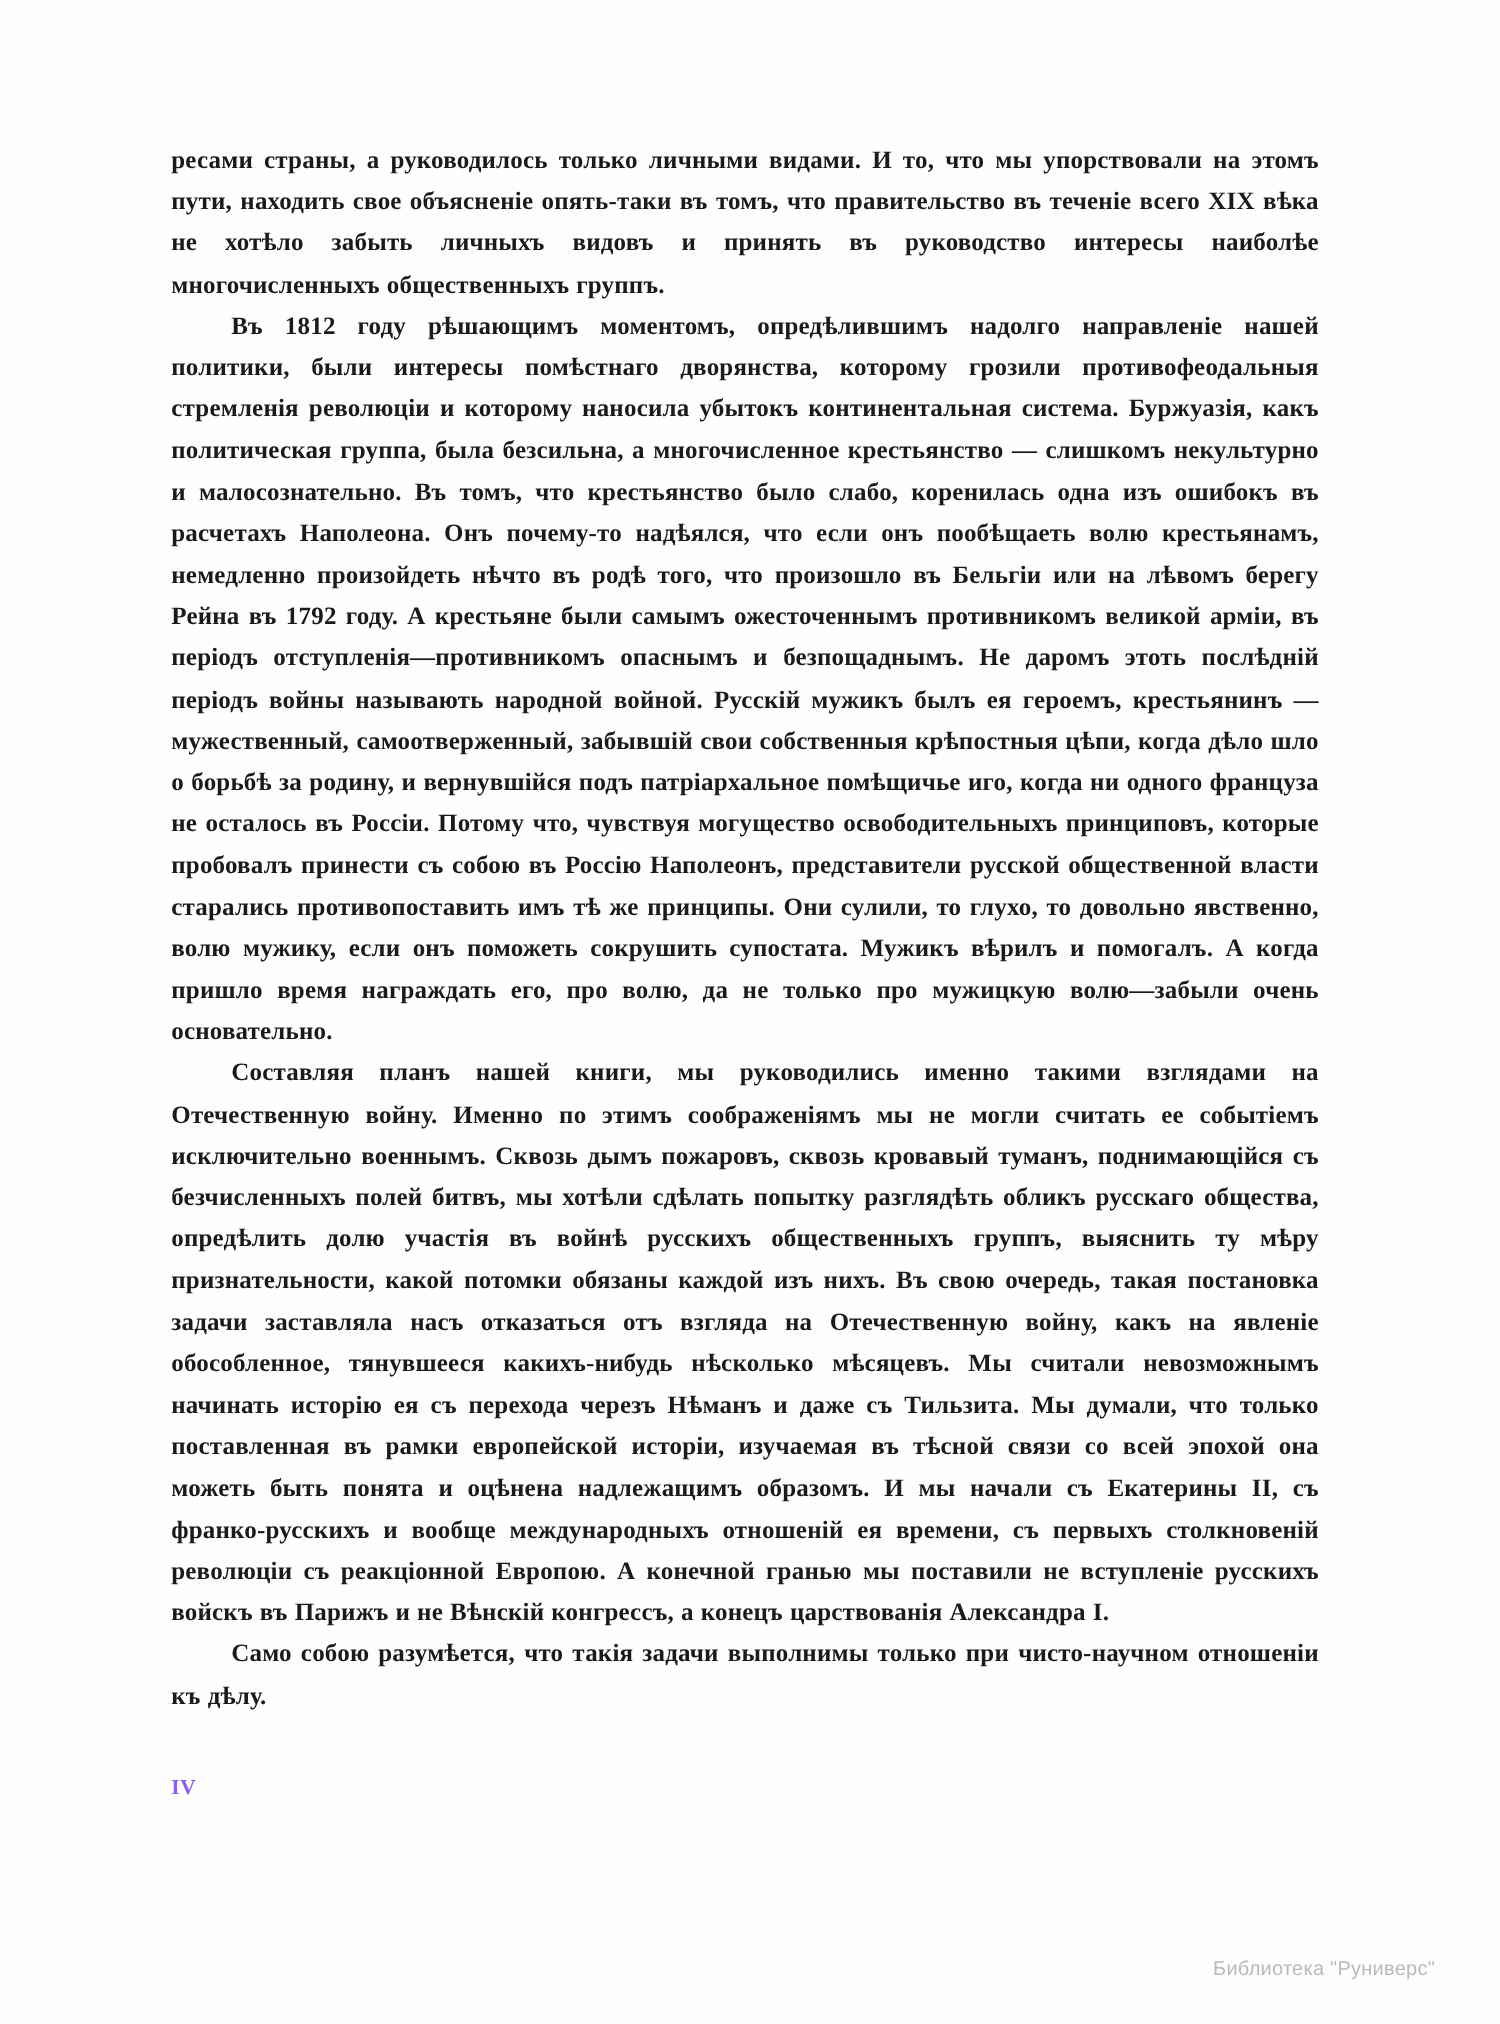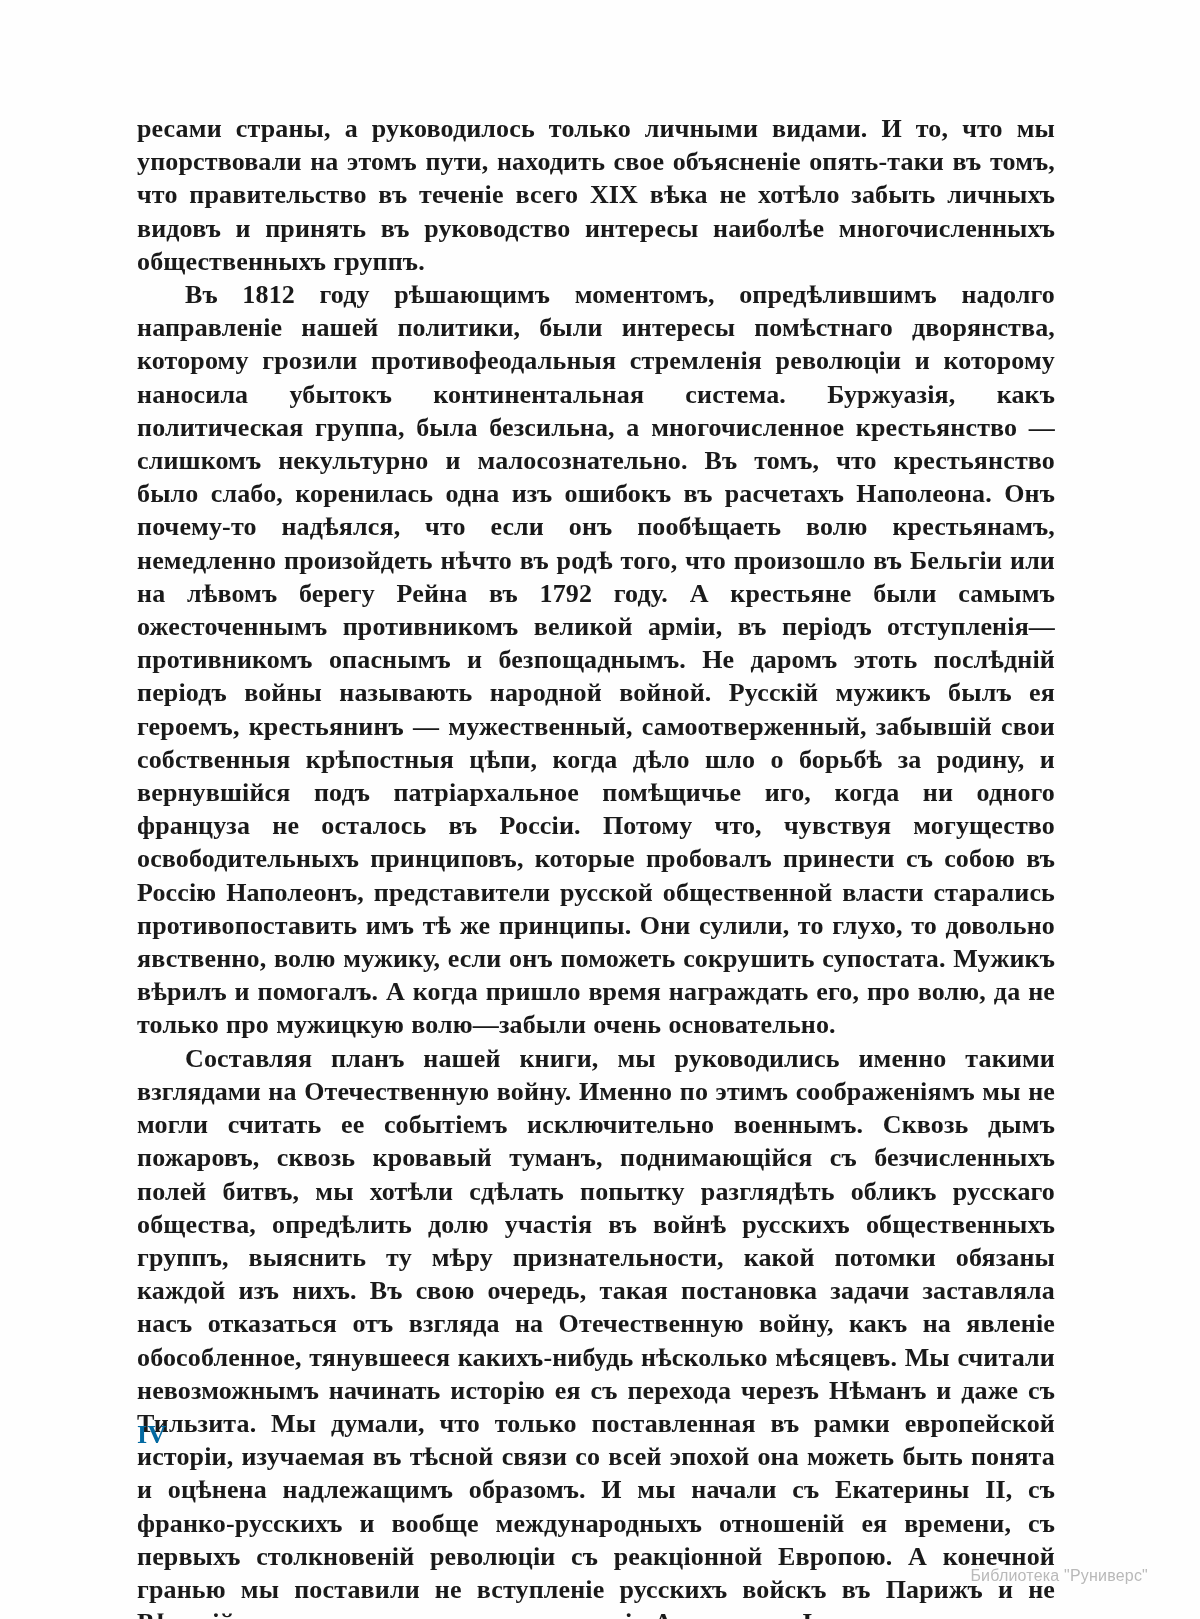--- a/index.html
+++ b/index.html
@@ -27,38 +27,38 @@
   .text-block {
     position: absolute;
     left: 137px;
     top: 112px;
     width: 918px;
   }
   p.para {
     margin: 0 0 0 0;
     text-indent: 48px;
     text-align: justify;
-    font-size: 26px;
+    font-size: 20px;
     line-height: 33.2px;
     letter-spacing: 0.15px;
     word-spacing: 0.5px;
     font-weight: 600;
     color: #1a1a1a;
     -webkit-font-smoothing: none;
   }
   p.para.first {
     text-indent: 0;
   }
   .folio {
     position: absolute;
     left: 137px;
     top: 1420px;
-    font-size: 26px;
+    font-size: 17px;
     font-weight: 700;
-    color: #0369a1;
+    color: #8b5cf6;
     letter-spacing: 0.5px;
   }
   .watermark {
     position: absolute;
     right: 52px;
     bottom: 34px;
     font-family: "Liberation Sans", "DejaVu Sans", sans-serif;
     font-size: 16px;
     color: #b9b9b9;
     letter-spacing: 0.2px;

